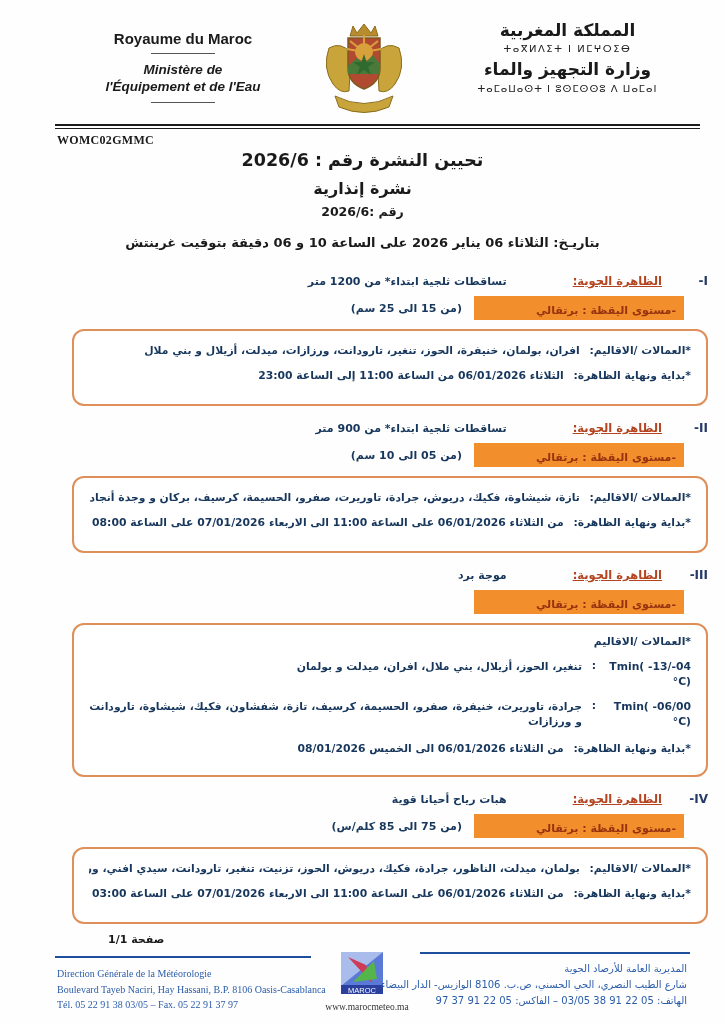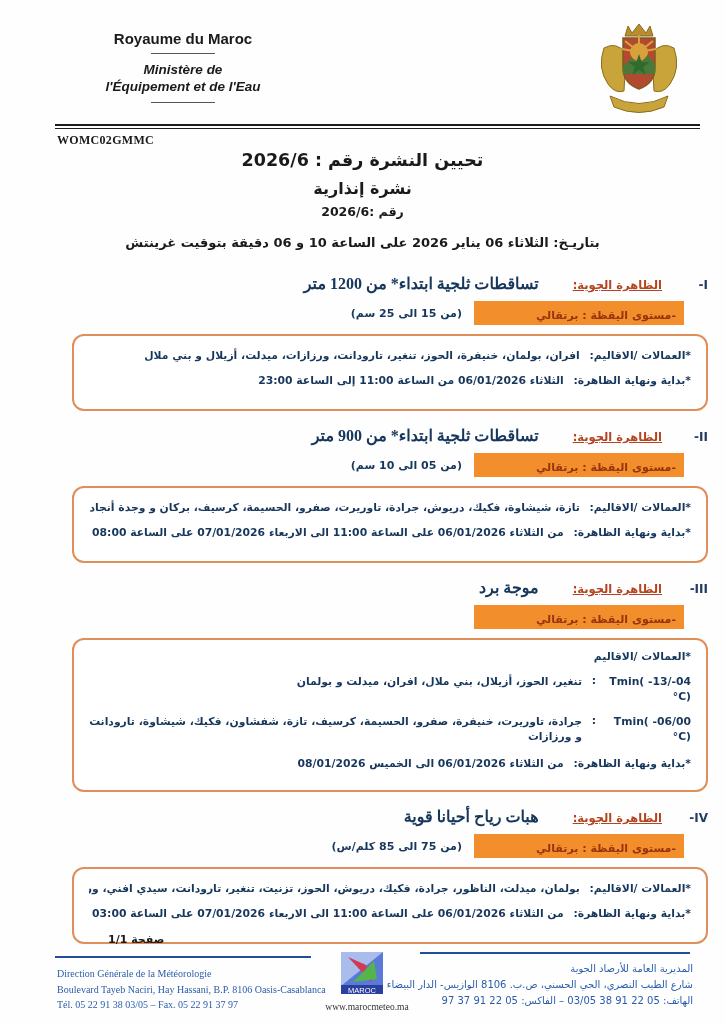--- a/index.html
+++ b/index.html
@@ -28,41 +28,41 @@
   .t-type { font-size:16px; font-weight:bold; margin-top:9px; }
   .t-num { font-size:12.5px; font-weight:bold; margin-top:6px; }
   .t-date { font-size:13px; font-weight:bold; margin-top:16px; }
   
   .sections { margin-top:24px; }
   .sec { direction:rtl; padding:0 17px 0 72px; margin-bottom:15px; }
   .sec-row1 { display:flex; align-items:baseline; }
   .marker { width:46px; flex:0 0 46px; font-size:12px; font-weight:bold; color:#233B66; direction:ltr; text-align:right; padding-left:4px; }
   .marker span { display:inline-block; direction:ltr; unicode-bidi:bidi-override; }
   .phen-label { font-size:11.5px; font-weight:bold; color:#B4441F; text-decoration:underline; }
-  .phen-desc { font-size:16px; font-weight:bold; color:#16365C; margin-right:34px;font-family:Liberation Serif, serif; }
+  .phen-desc { font-size:11px; font-weight:bold; color:#16365C; margin-right:66px; }
   .sec-row2 { display:flex; align-items:center; margin-top:8px; }
   .vig-badge { background:#F28E2C; color:#97330F; font-size:11px; font-weight:bold; padding:8px 8px 3px 62px; margin-right:24px; }
   .vig-range { font-size:11px; font-weight:bold; color:#16365C; margin-right:12px; }
   .box { border:2px solid #DE8F5A; border-radius:12px; margin-top:9px; padding:7px 15px 16px; color:#16365C; background:#fff; }
   .box-line { display:flex; align-items:flex-start; font-size:10.8px; font-weight:bold; line-height:25px; white-space:nowrap; }
   .box-label { flex:0 0 92px; }
   .box-colon { flex:0 0 14px; }
   .box-val { overflow:hidden; }
   .tmin-row { display:flex; align-items:flex-start; font-size:10.8px; font-weight:bold; margin:7px 0 10px; }
   .tmin { flex:0 0 95px; direction:ltr; unicode-bidi:isolate; text-align:right; padding-left:6px; line-height:15px; }
   .tmin-colon { flex:0 0 14px; }
   .tmin-prov { line-height:15px; padding-top:0; }
   .box3 .box-line { line-height:20px; }
   
   .footer { position:absolute; left:0; top:928px; width:725px; height:96px; font-weight:normal; }
   .pagenum { position:absolute; left:108px; top:5px; direction:rtl; font-size:11px; font-weight:bold; }
   .rule-l { position:absolute; left:55px; top:28px; width:256px; border-top:2.5px solid #1F4E9C; }
   .rule-r { position:absolute; left:420px; top:24px; width:270px; border-top:2.5px solid #1F4E9C; }
   .ft-fr { position:absolute; left:57px; top:38px; font-family:"Liberation Serif", serif; font-size:10px; color:#2A5CAA; line-height:1.55; }
-  .ft-ar { position:absolute; right:32px; top:33px; direction:rtl; text-align:right; font-size:10px; color:#2A5CAA; line-height:1.6; }
+  .ft-ar { position:absolute; right:38px; top:33px; direction:rtl; text-align:right; font-size:10px; color:#2A5CAA; line-height:1.6; }
   .ft-logo { position:absolute; left:341px; top:24px; width:42px; height:48px; }
   .ft-site { position:absolute; left:312px; top:74px; width:110px; text-align:center; font-size:9.5px; color:#333; font-family:"Liberation Serif", serif; }
 </style>
 </head>
 <body>
 
 <div class="page">
 
   <div class="hdr">
     <div class="hdr-fr">
@@ -78,20 +78,26 @@
       <path d="M10 32 q-7 20 4 36 q7 10 16 7 l2-38 q-10 -12 -22 -5 z" fill="#c9a43b" stroke="#8a6d1d" stroke-width="1"></path>
       <path d="M80 32 q7 20 -4 36 q-7 10 -16 7 l-2-38 q10 -12 22 -5 z" fill="#c9a43b" stroke="#8a6d1d" stroke-width="1"></path>
       <path d="M29 22 h32 v30 q0 15 -16 21 q-16 -6 -16 -21 z" fill="#b24a32" stroke="#7d5a1f" stroke-width="1.5"></path>
       <circle cx="45" cy="36" r="9" fill="#d9a13b"></circle>
       <path d="M45 36 l-14 -11 m14 11 l0 -17 m0 17 l14 -11 m-14 11 l-17 -3 m17 3 l17 -3" stroke="#d9a13b" stroke-width="2" fill="none"></path>
       <path d="M29 50 l9 -8 7 6 9 -9 7 9 v10 h-32 z" fill="#4a7a3a"></path>
       <path d="M45 38 l2.6 8 8.4 0 -6.8 5 2.6 8 -6.8 -5 -6.8 5 2.6 -8 -6.8 -5 8.4 0 z" fill="#2f6b2f"></path>
       <path d="M16 80 q29 15 58 0 l-4 11 q-25 11 -50 0 z" fill="#c9a43b" stroke="#8a6d1d" stroke-width="1"></path>
     </svg>
 
+    <div class="hdr-ar">
+      <div class="a1">المملكة المغربية</div>
+      <div class="t1">ⵜⴰⴳⵍⴷⵉⵜ ⵏ ⵍⵎⵖⵔⵉⴱ</div>
+      <div class="a2">وزارة التجهيز والماء</div>
+      <div class="t2">ⵜⴰⵎⴰⵡⴰⵙⵜ ⵏ ⵓⵙⵎⵙⵙⵓ ⴷ ⵡⴰⵎⴰⵏ</div>
+    </div>
   </div>
 
   <div class="dbl-rule"></div>
   <div class="doc-code">WOMC02GMMC</div>
 
   <div class="titles">
     <div class="t-update">تحيين النشرة رقم : 2026/6</div>
     <div class="t-type">نشرة إنذارية</div>
     <div class="t-num">رقم :2026/6</div>
     <div class="t-date">بتاريـخ: الثلاثاء 06 يناير 2026 على الساعة 10 و 06 دقيقة بتوقيت غرينتش</div>

